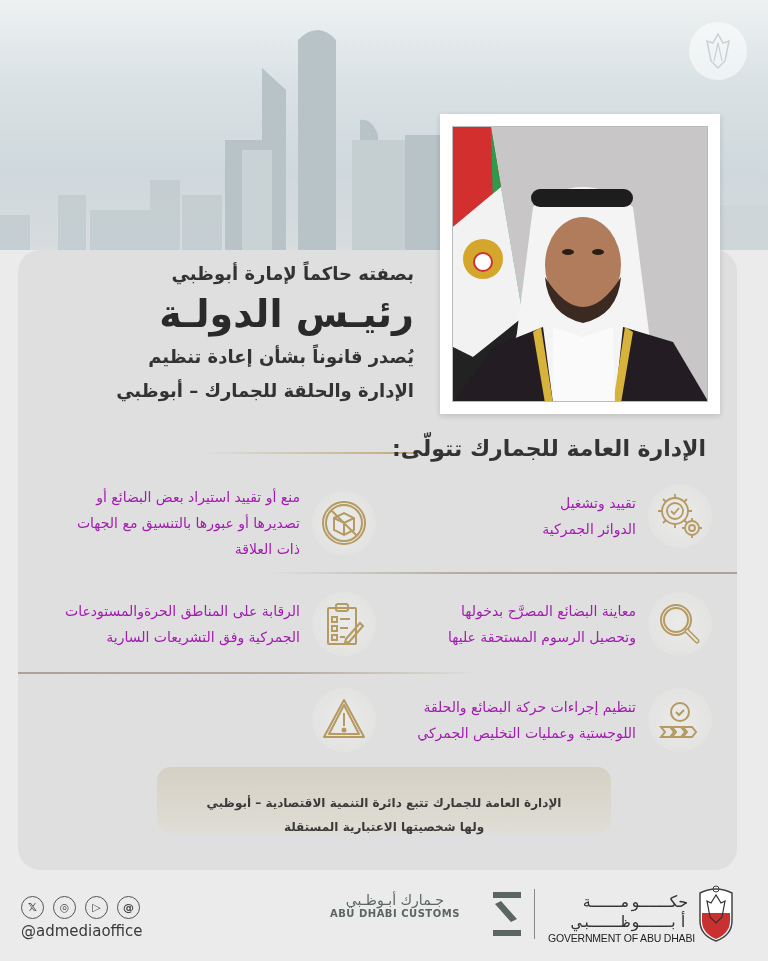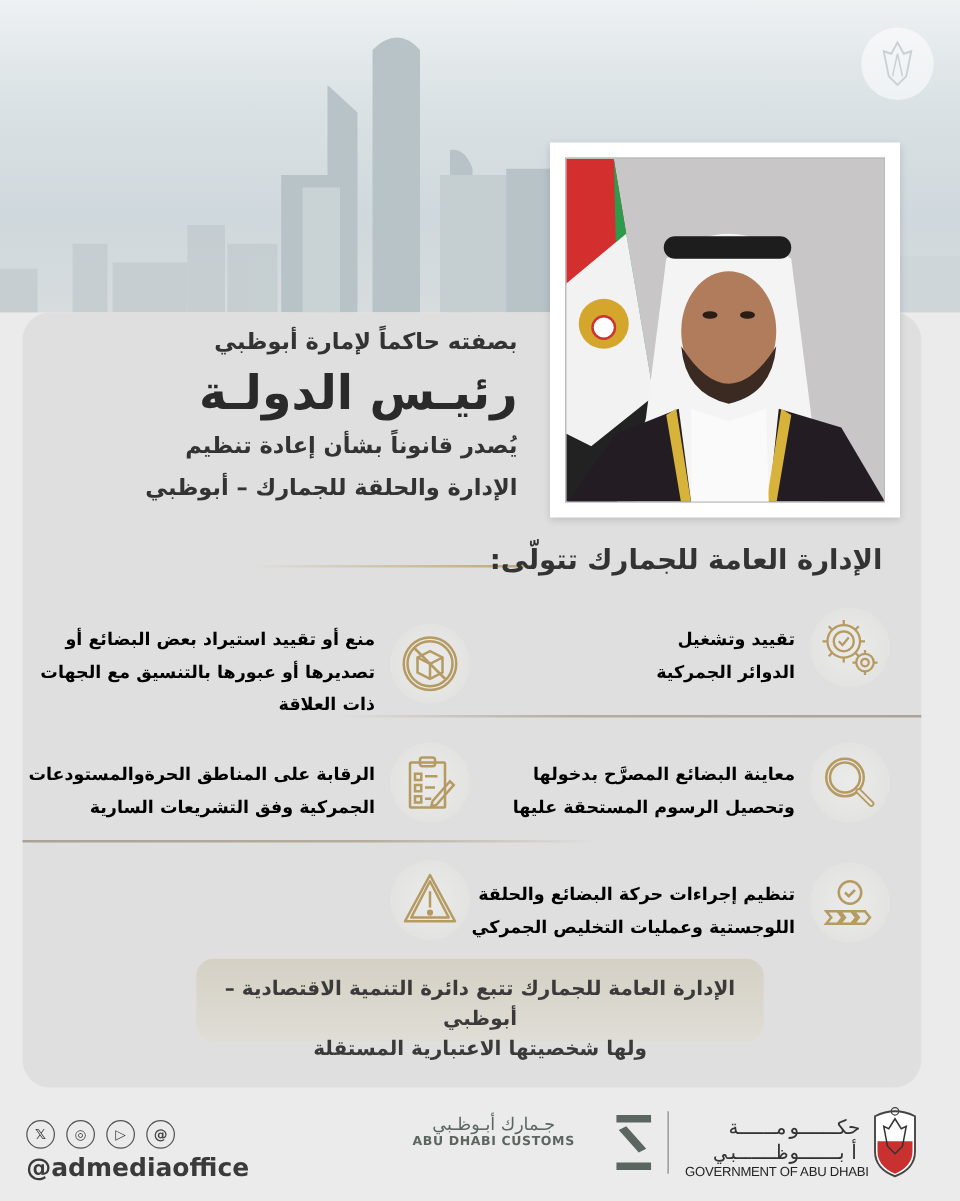--- a/index.html
+++ b/index.html
@@ -45,33 +45,33 @@
   .section-line {
     position: absolute; left: 200px; top: 452px; width: 220px; height: 2px;
     background: linear-gradient(90deg, rgba(191,168,118,0) 0%, #bfa876 100%);
   }
   .item { position: absolute; direction: rtl; display: flex; align-items: center; }
   .item .icon-wrap {
     width: 64px; height: 64px; border-radius: 50%;
     background: radial-gradient(circle, #ebebea 0%, #e4e4e2 60%, rgba(223,223,223,0) 100%);
     display: flex; align-items: center; justify-content: center; flex-shrink: 0;
   }
-  .item .text { font-size: 14px; font-weight: bold; color: #000000; line-height: 26px; margin-right: 12px; margin-top: 15px; }
+  .item .text { font-size: 14px; font-weight: normal; color: #a21caf; line-height: 26px; margin-right: 12px; }
   .divider { position: absolute; height: 2px; }
   .note {
     position: absolute; left: 157px; top: 767px; width: 454px; height: 66px;
     border-radius: 14px;
     background: linear-gradient(180deg, #d4d0c4 0%, #e0ddd6 100%);
     direction: rtl; text-align: center;
-    font-size: 16px; font-weight: bold; color: #3a3a3a; line-height: 24px; padding-top: 12px;
+    font-size: 12px; font-weight: bold; color: #3a3a3a; line-height: 24px; padding-top: 24px;
   }
   .socials { position: absolute; left: 21px; top: 896px; display: flex; gap: 9px; }
   .soc { width: 23px; height: 23px; border-radius: 50%; border: 1.5px solid #555;
     display: flex; align-items: center; justify-content: center; font-size: 11px; color:#444; font-weight: bold; }
-  .handle { position: absolute; left: 21px; top: 922px; font-size: 20px; font-weight: bold; color: #3a3a3a; }
+  .handle { position: absolute; left: 21px; top: 922px; font-size: 15px; font-weight: normal; color: #3a3a3a; }
   .customs { position: absolute; left: 330px; top: 892px; text-align: center; }
   .customs .ar { font-size: 14px; color: #5b6661; direction: rtl; }
   .customs .en { font-size: 10px; font-weight: bold; color: #5b6661; letter-spacing: 0.5px; }
   .customs-mark { position: absolute; left: 493px; top: 892px; width: 28px; height: 44px; }
   .vsep { position: absolute; left: 534px; top: 889px; width: 1px; height: 50px; background: #8a8a8a; }
   .gov { position: absolute; left: 548px; top: 892px; }
   .gov .ar { font-size: 16px; color: #333; direction: rtl; text-align: right; width: 140px; font-family: Liberation Mono, monospace; }
   .gov .en { font-size: 10.5px; color: #222; letter-spacing: -0.2px; font-family: "Liberation Sans", sans-serif; }
   .gov-emblem { position: absolute; left: 694px; top: 883px; width: 44px; height: 60px; }
 </style>

